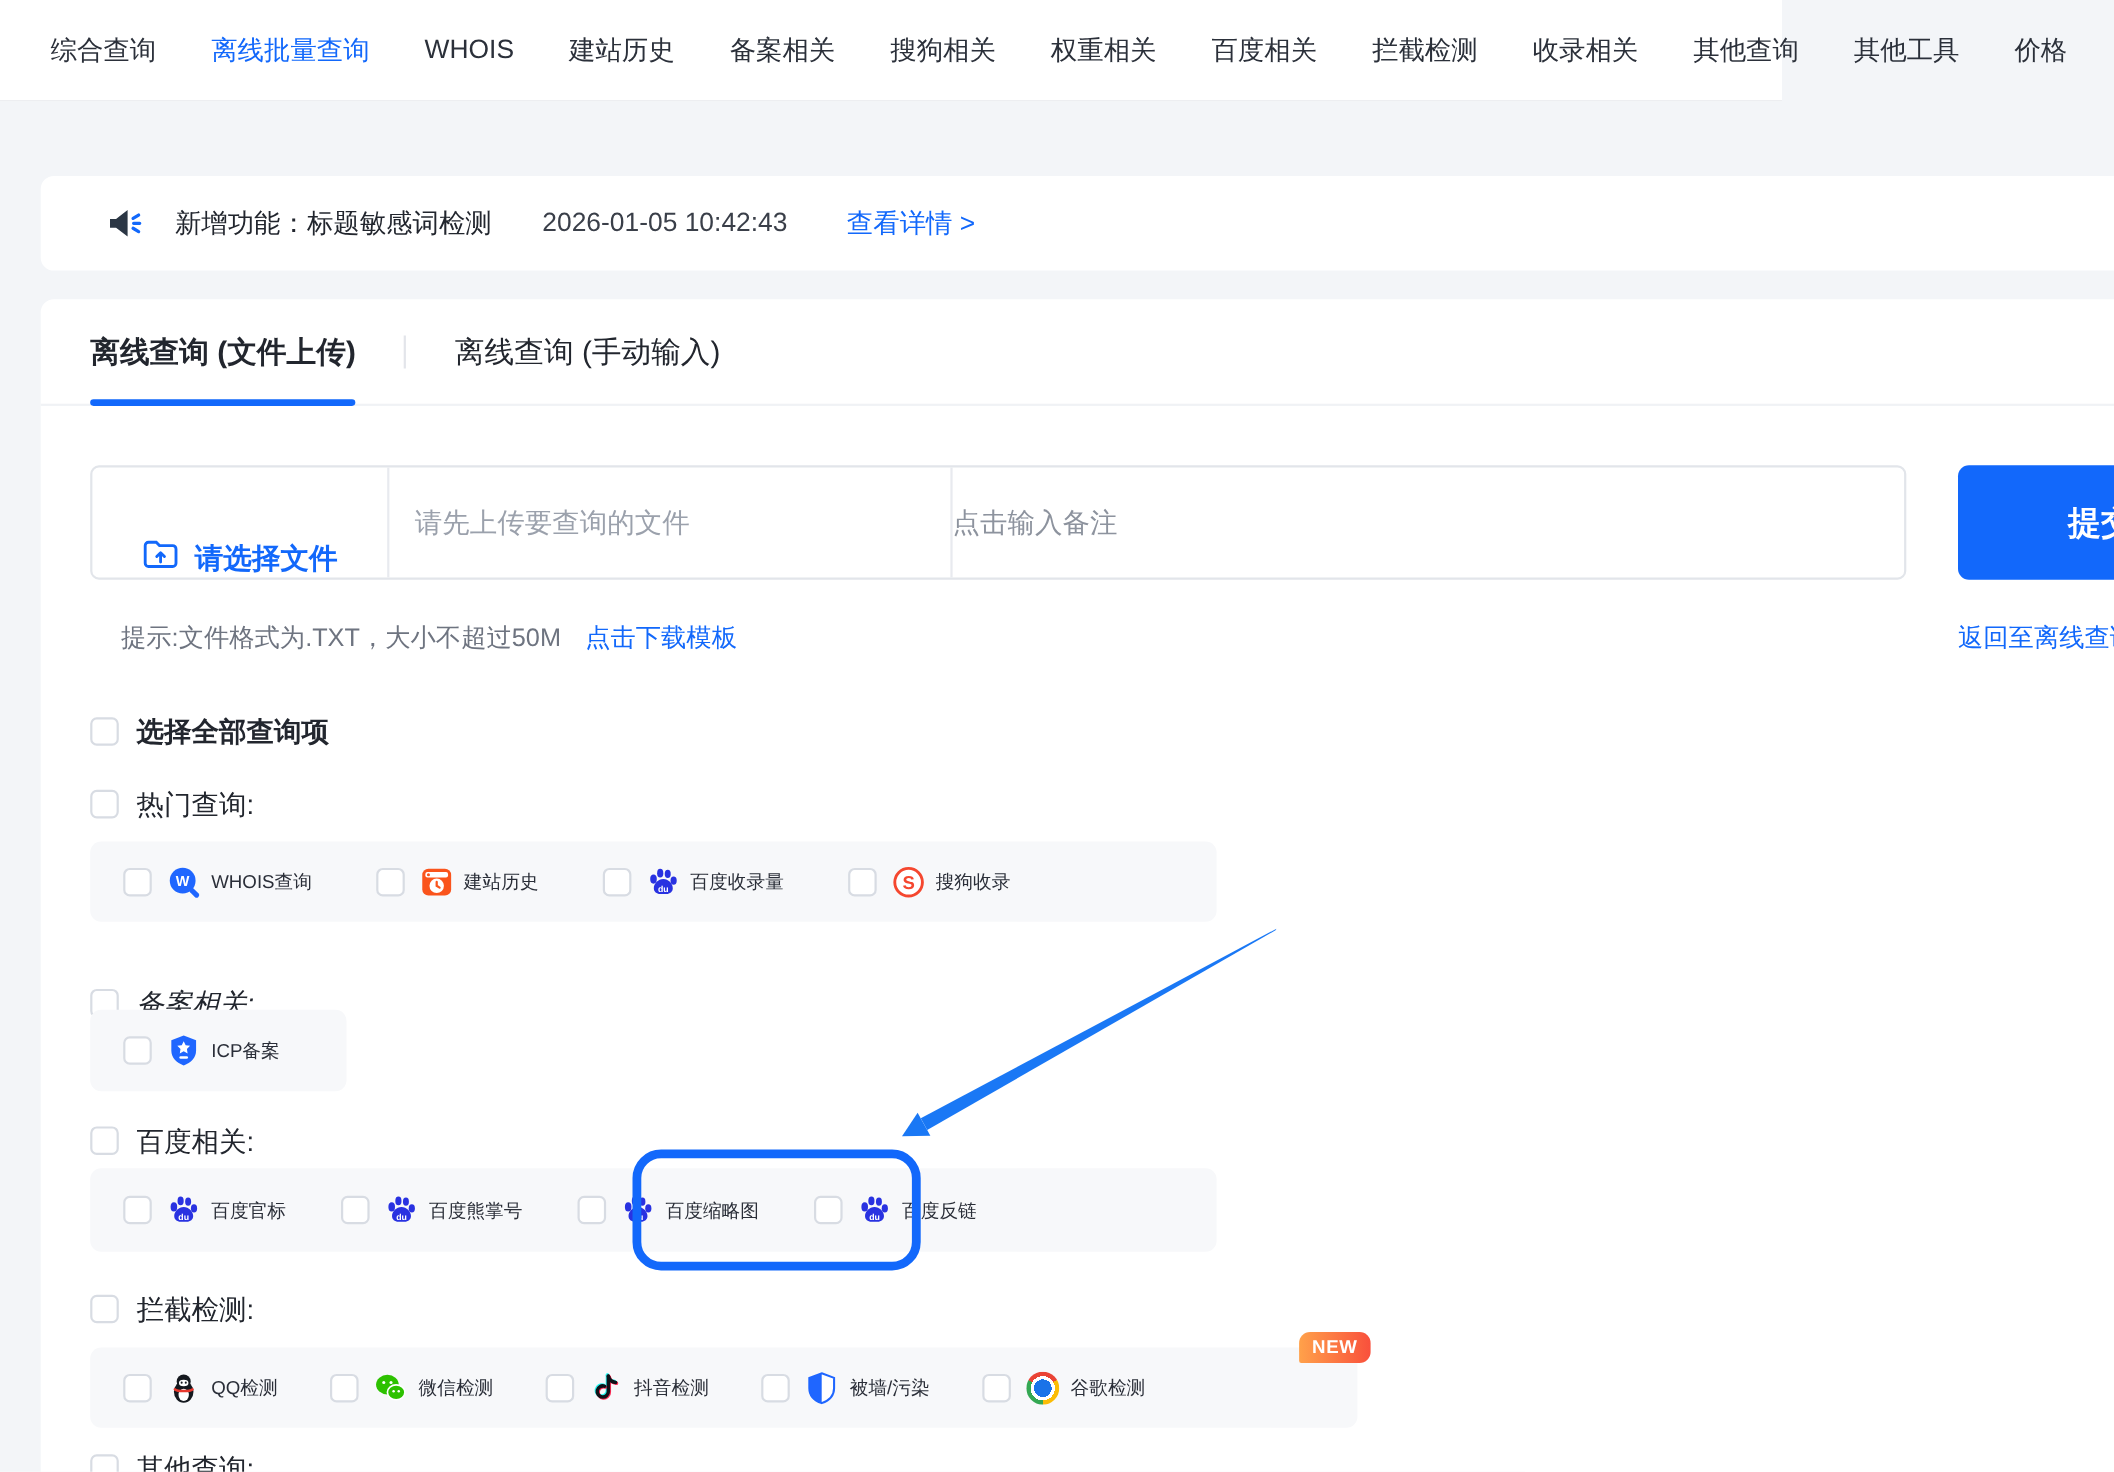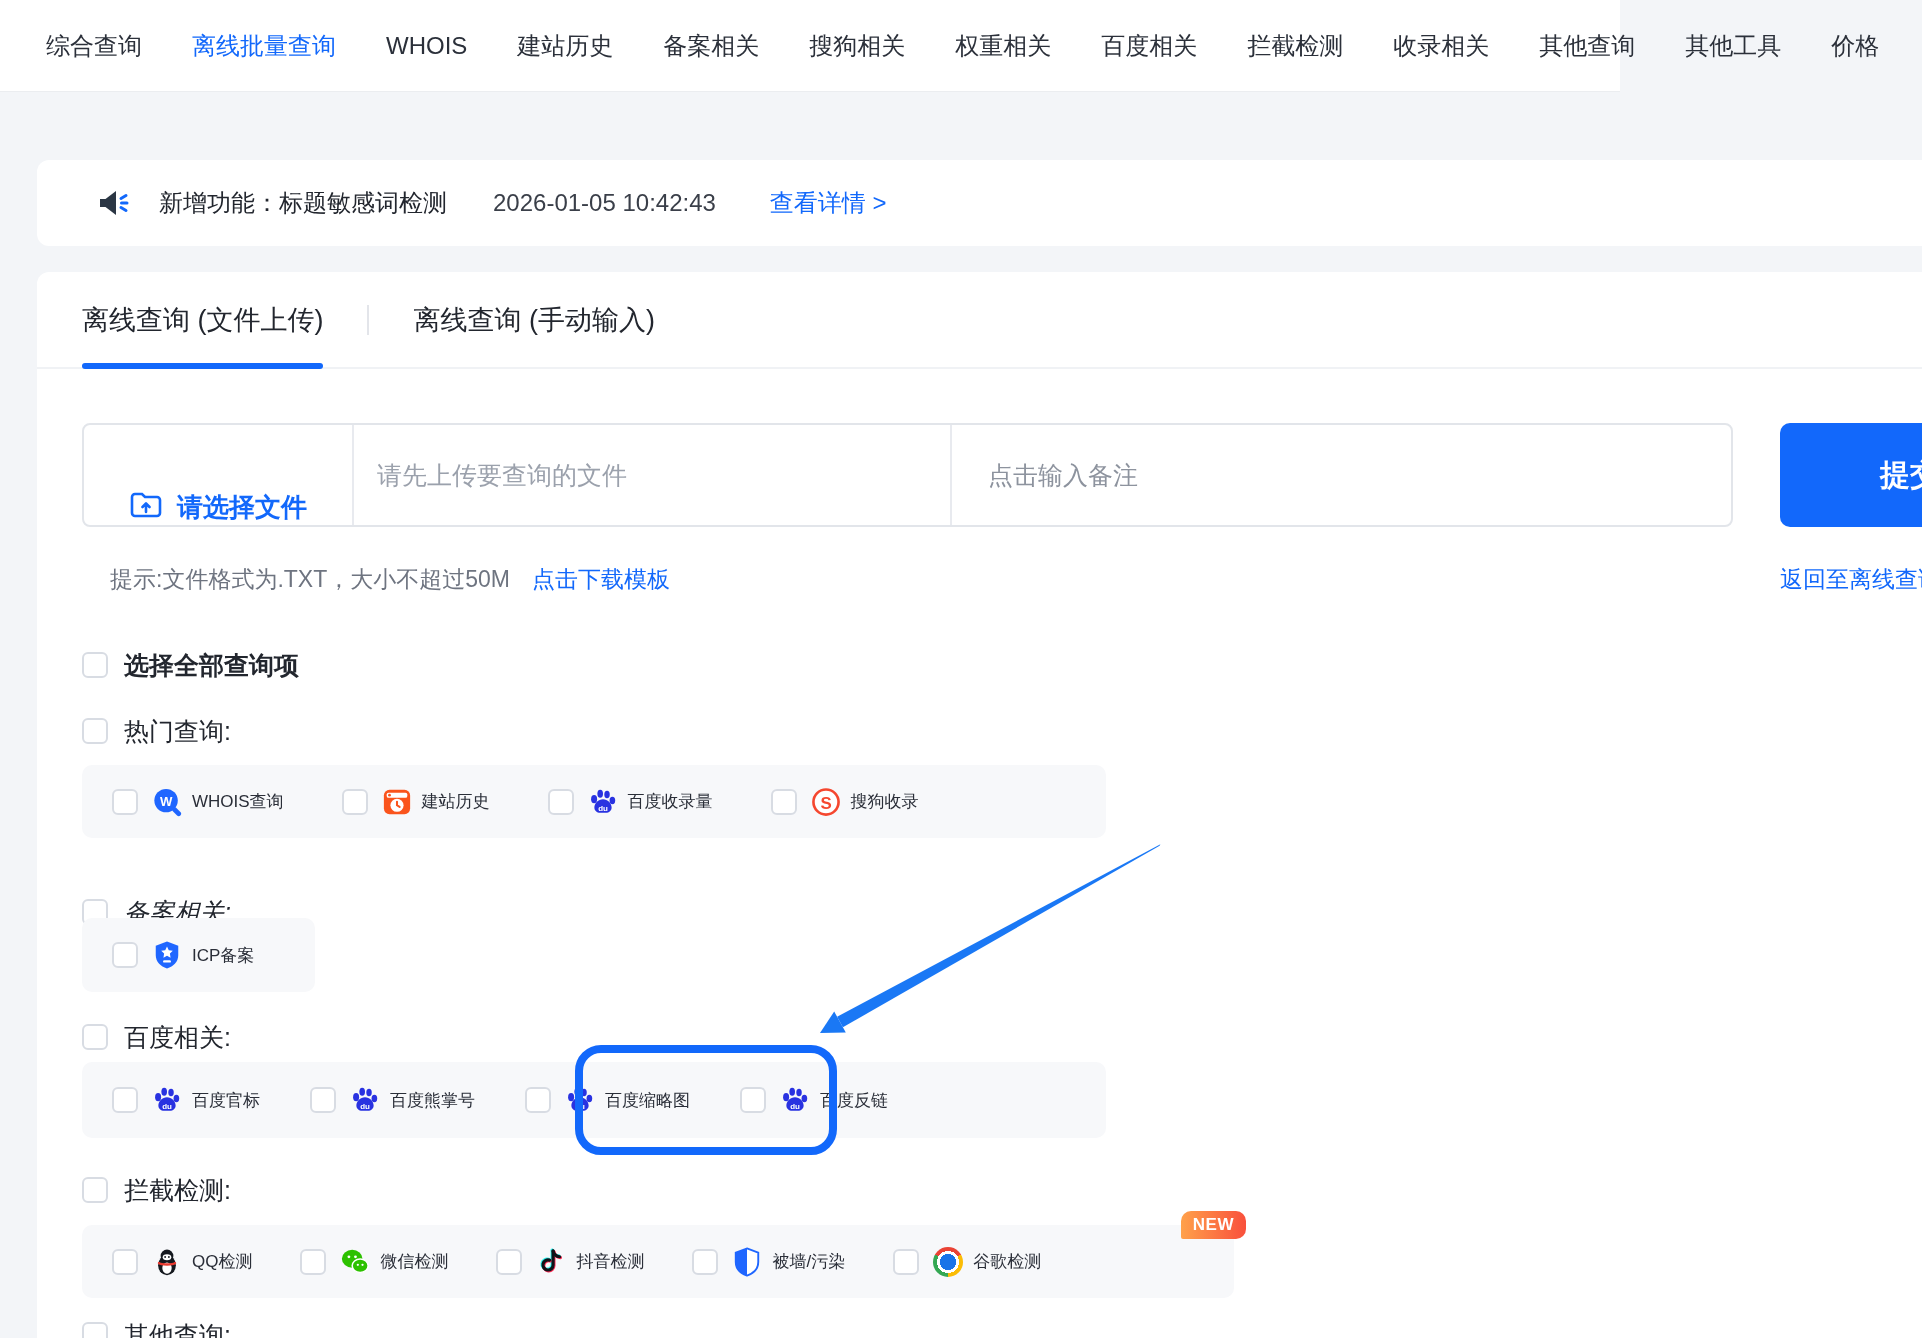--- a/index.html
+++ b/index.html
@@ -28,30 +28,30 @@
   .notice-link{font-size:24px;color:var(--accent);margin-left:54px;cursor:pointer;text-decoration:none;}
   
   .card{
     position:absolute;left:37px;top:272px;width:1950px;height:1200px;background:#fff;
     border-radius:12px;
   }
   
   .tabs{position:absolute;left:0;top:0;width:100%;height:97px;border-bottom:2px solid #f0f2f5;
     display:flex;align-items:center;padding-left:45px;box-sizing:border-box;}
   .tab{position:relative;height:100%;display:flex;align-items:center;font-size:27px;color:#22262e;cursor:pointer;}
-  .tab.active{font-weight:normal;}
+  .tab.active{font-weight:bold;}
   .tab.active::after{content:"";position:absolute;left:0;right:0;bottom:-2px;height:6px;background:var(--accent);border-radius:3px;}
   .tab-divider{width:2px;height:30px;background:#e3e5ea;margin:0 44px;}
   
   .upload-row{position:absolute;left:45px;top:151px;width:1651px;height:104px;border:2px solid #e2e5ea;
     border-radius:8px;display:flex;box-sizing:border-box;background:#fff;}
   .up-choose{width:268px;border-right:2px solid #e8eaef;display:flex;align-items:flex-end;justify-content:center;gap:14px;cursor:pointer;}
   .up-choose .label{font-size:26px;font-weight:bold;color:var(--accent);}
-  .up-file{width:598px;border-right:2px solid #e8eaef;display:flex;align-items:center;padding-left:23px;font-size:25px;color:#9ba1ac;box-sizing:border-box;}
-  .up-note{flex:1;display:flex;align-items:center;padding-left:36px;font-size:25px;color:#8d939e;box-sizing:border-box;}
+  .up-file{width:512px;border-right:2px solid #e8eaef;display:flex;align-items:center;padding-left:23px;font-size:25px;color:#9ba1ac;box-sizing:border-box;}
+  .up-note{flex:1;display:flex;align-items:center;font-size:25px;color:#8d939e;box-sizing:border-box;}
   .submit-btn{position:absolute;left:1743px;top:151px;width:260px;height:104px;background:var(--accent);
     border-radius:10px;color:#fff;font-size:30px;font-weight:bold;display:flex;align-items:center;justify-content:center;cursor:pointer;border:none;}
   .tip-row{position:absolute;left:45px;top:292px;font-size:23px;color:#6e7480;display:flex;align-items:center;margin-left:28px;}
   .tip-link{color:var(--accent);margin-left:22px;cursor:pointer;text-decoration:none;}
   .return-link{position:absolute;left:1743px;top:292px;font-size:23px;color:var(--accent);white-space:nowrap;cursor:pointer;text-decoration:none;}
   
   .cb{width:26px;height:26px;border:2px solid #d8dce3;border-radius:6px;background:#fff;box-sizing:border-box;flex:0 0 auto;cursor:pointer;}
   .check-row{position:absolute;left:45px;display:flex;align-items:center;gap:16px;height:30px;}
   .check-row .lbl{font-size:25px;color:#22262e;white-space:nowrap;}
   .check-row .lbl.bold{font-weight:bold;}

